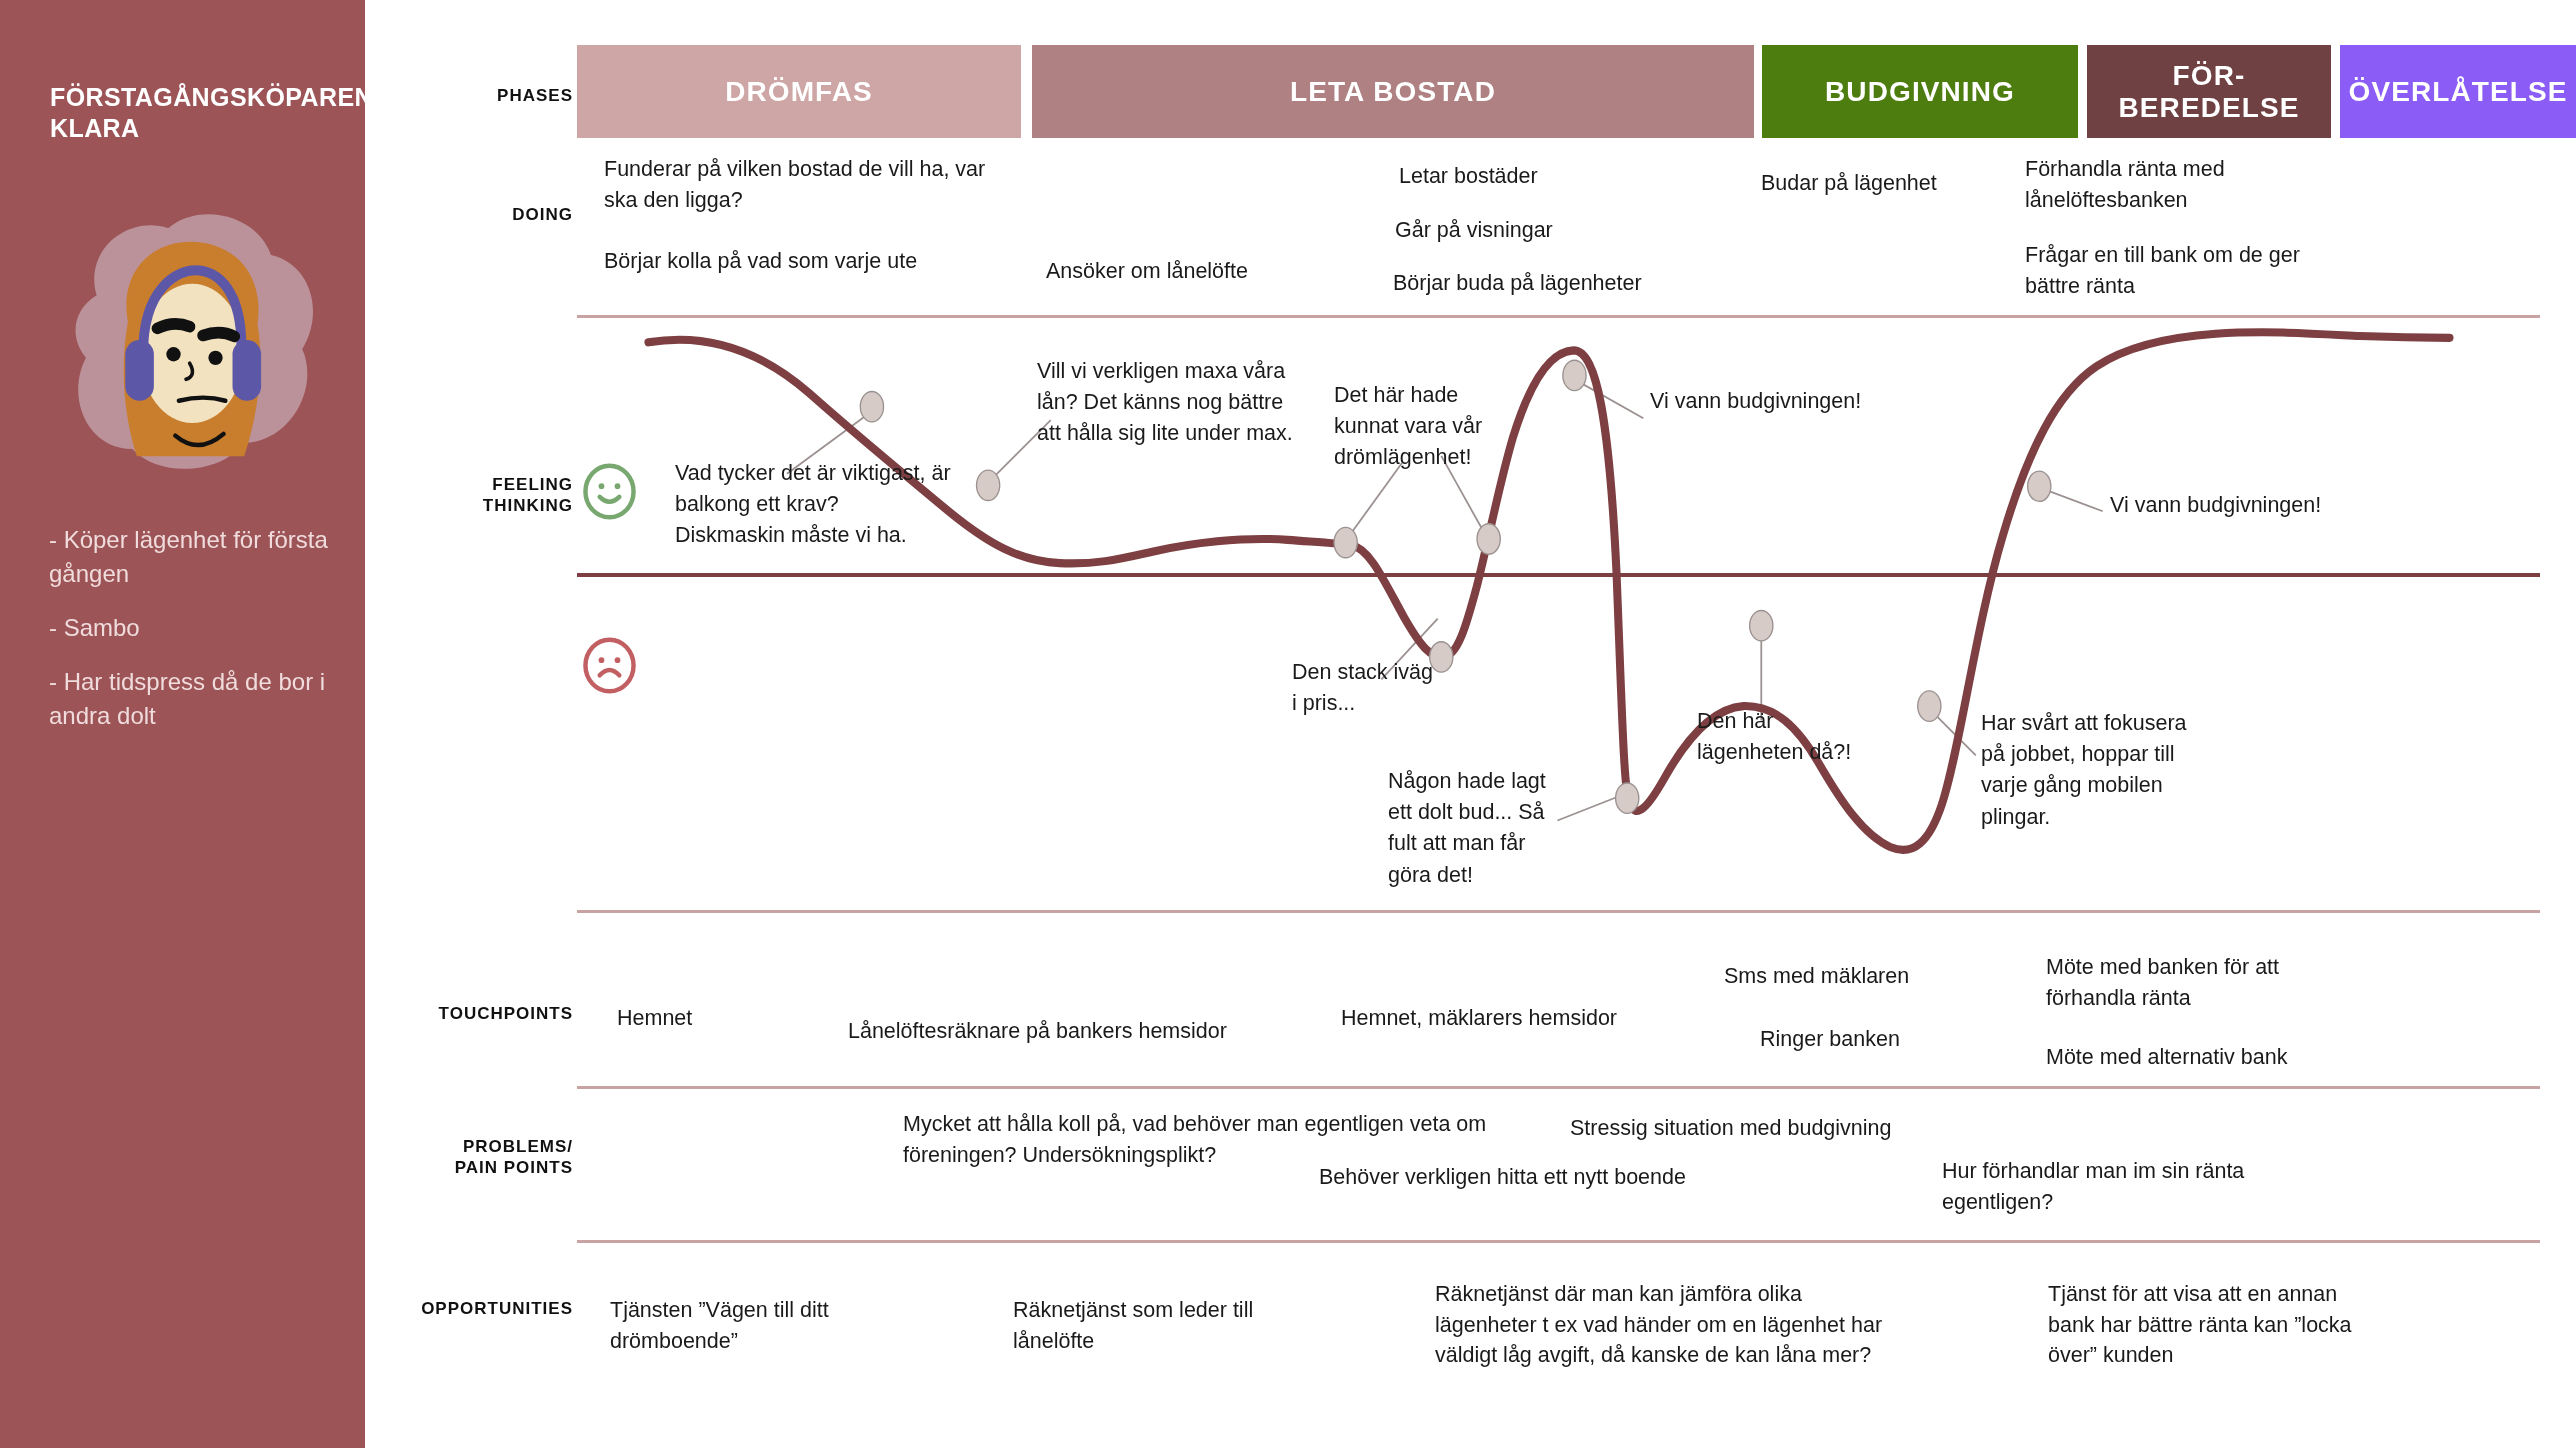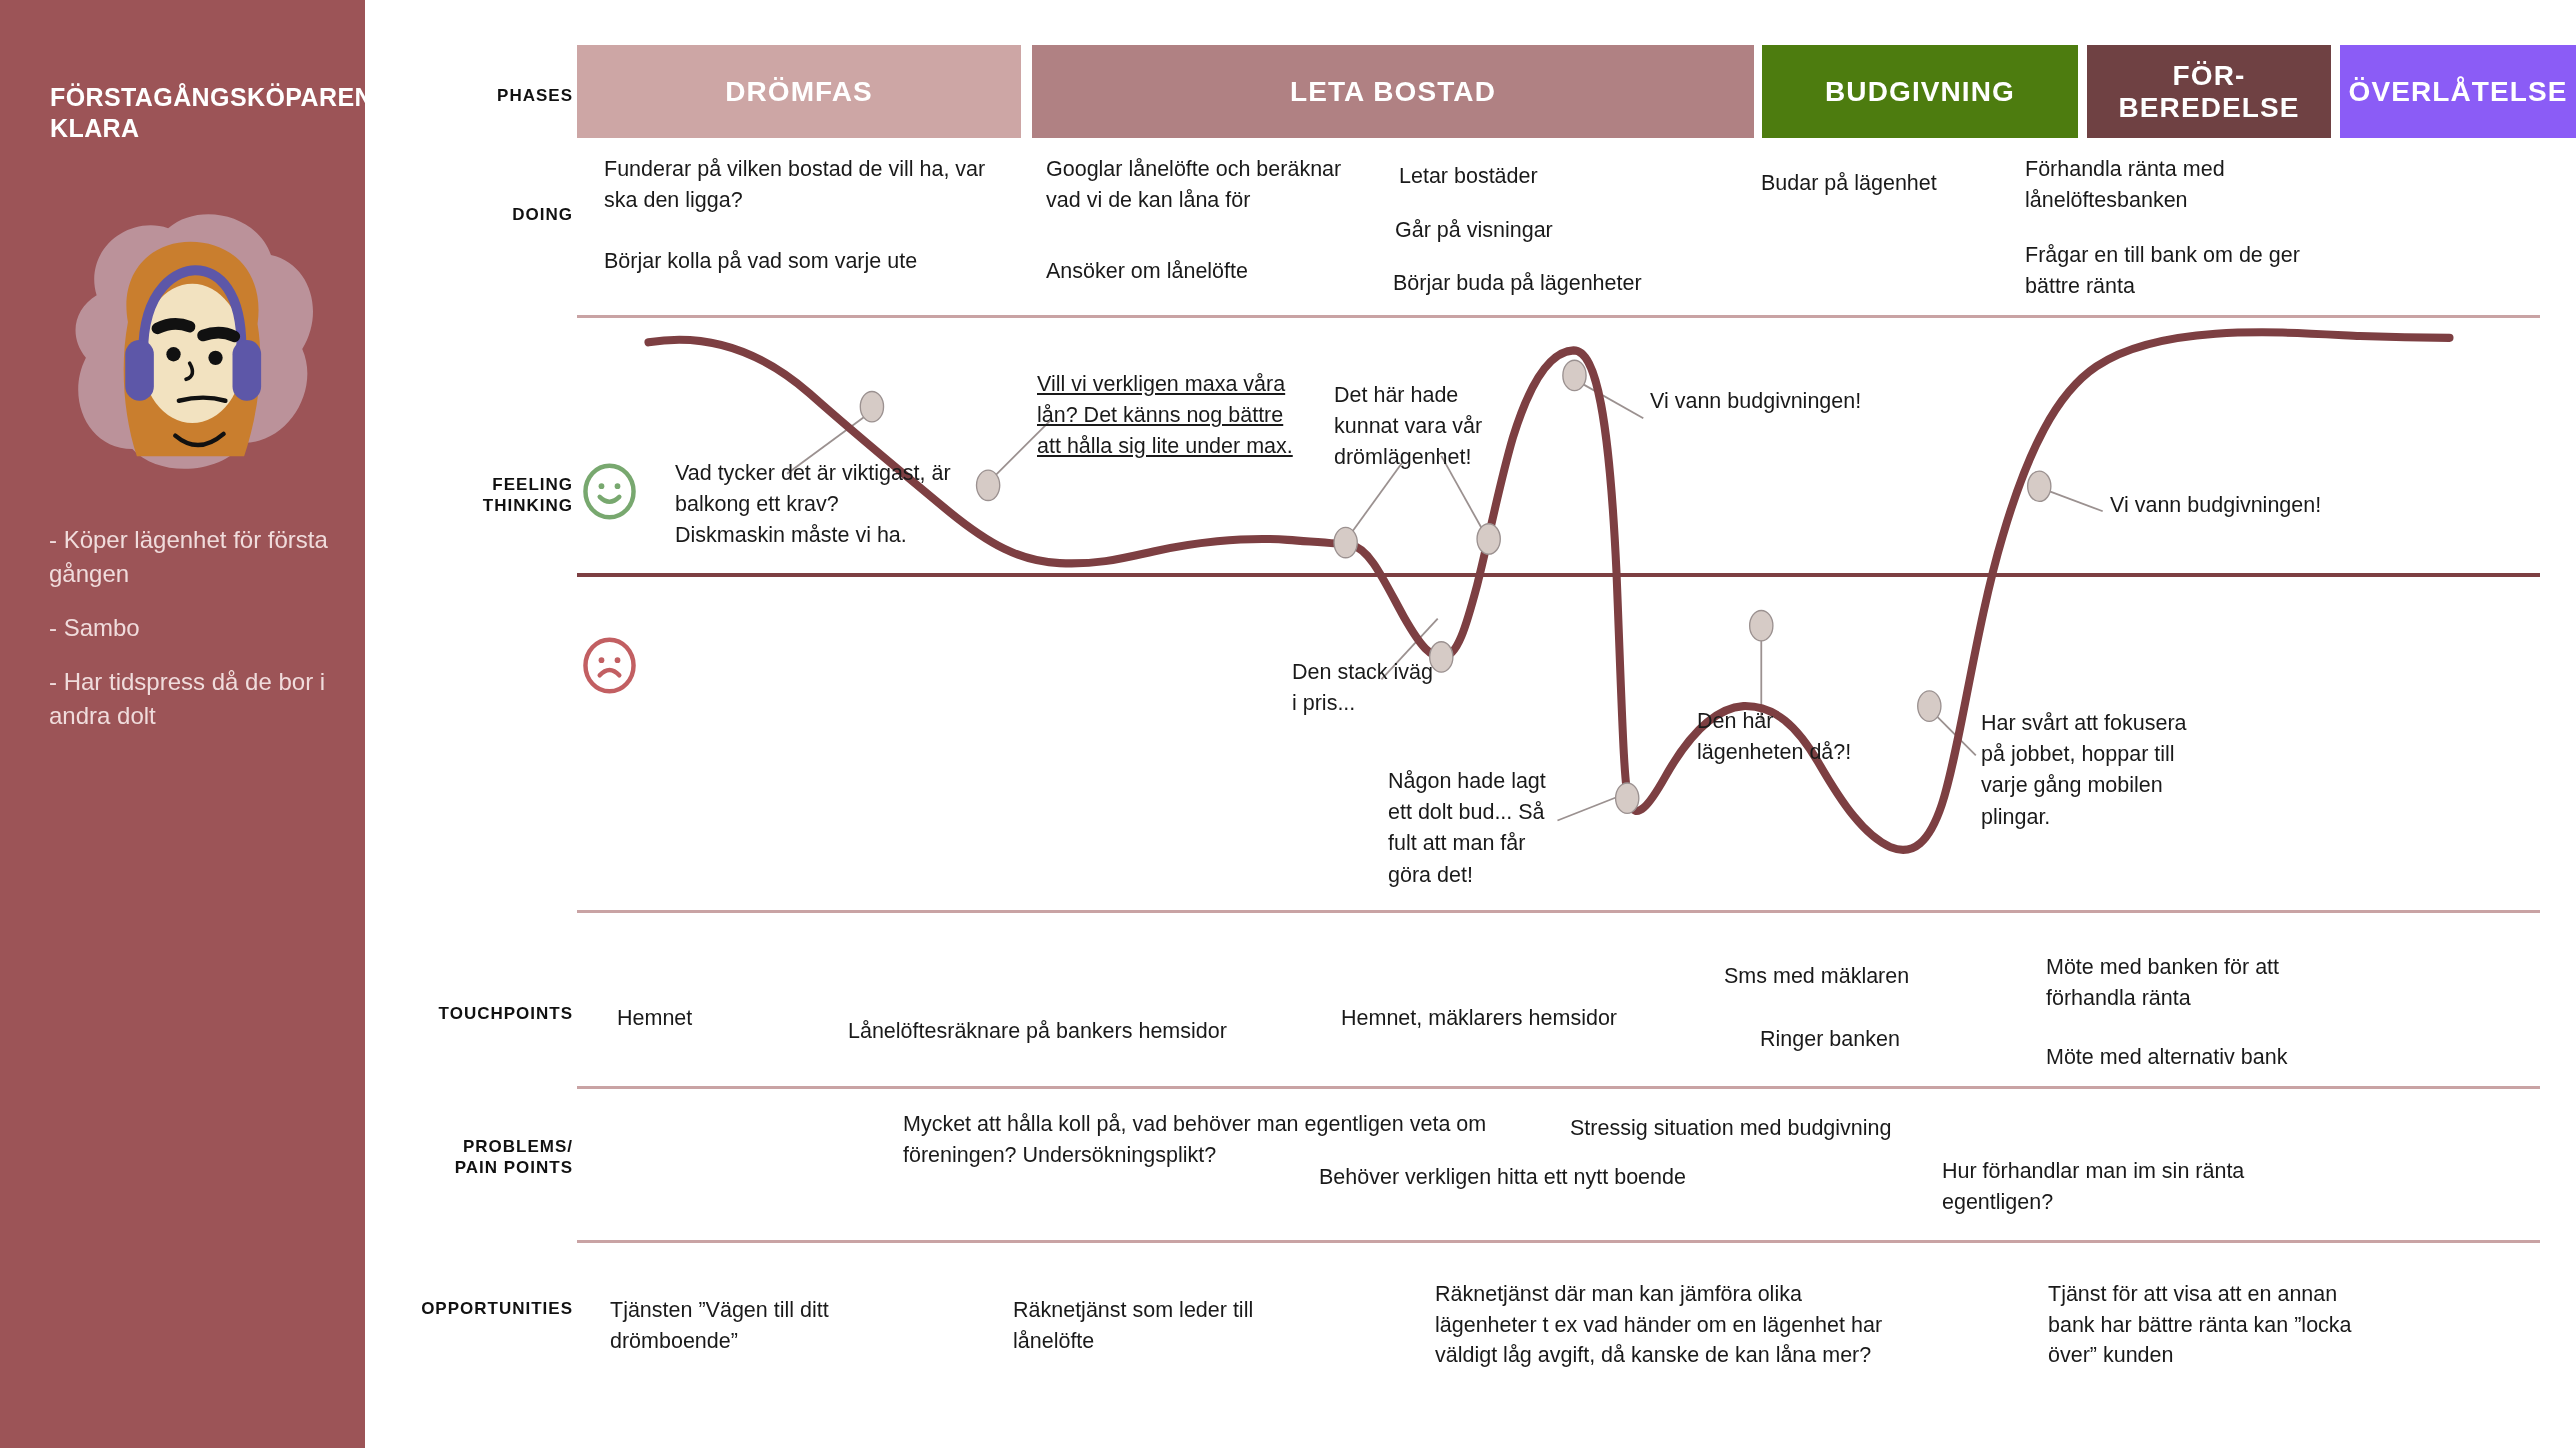--- a/index.html
+++ b/index.html
@@ -129,21 +129,20 @@
   <div class="phase-cell" style="left:2087px; width:244px; background:#6f4143; flex-direction:column;">
     <span>FÖR-</span>
     <span>BEREDELSE</span>
   </div>
   <div class="phase-cell" style="left:2340px; width:236px; background:#8b5cf6;">
     <span>ÖVERLÅTELSE</span>
   </div>
 
   <div class="cell" style="left:604px; top:154px; width:420px;">Funderar på vilken bostad de vill ha, var ska den ligga?</div>
   <div class="cell" style="left:604px; top:246px; width:420px;">Börjar kolla på vad som varje ute</div>
-  <div class="cell" style="left:1046px; top:154px; width:322px;">Googlar lånelöfte och beräknar vad vi de kan låna för</div>
   <div class="cell" style="left:1046px; top:256px; width:322px;">Ansöker om lånelöfte</div>
   <div class="cell" style="left:1399px; top:161px; width:304px;">Letar bostäder</div>
   <div class="cell" style="left:1395px; top:215px; width:304px;">Går på visningar</div>
   <div class="cell" style="left:1393px; top:268px; width:322px;">Börjar buda på lägenheter</div>
   <div class="cell" style="left:1761px; top:168px; width:295px;">Budar på lägenhet</div>
   <div class="cell" style="left:2025px; top:154px; width:295px;">Förhandla ränta med lånelöftesbanken</div>
   <div class="cell" style="left:2025px; top:240px; width:304px;">Frågar en till bank om de ger bättre ränta</div>
 
   <div class="rule" style="left:577px; top:315px; width:1963px;"></div>
   <div class="rule dark" style="left:577px; top:573px; width:1963px;"></div>
@@ -209,21 +208,21 @@
       <ellipse cx="1665" cy="603" rx="13" ry="17" fill="#d6cbc6" stroke="#9b9190" stroke-width="1.5"></ellipse>
       <ellipse cx="1761" cy="420" rx="13" ry="17" fill="#d6cbc6" stroke="#9b9190" stroke-width="1.5"></ellipse>
       <ellipse cx="1820" cy="893" rx="13" ry="17" fill="#d6cbc6" stroke="#9b9190" stroke-width="1.5"></ellipse>
       <ellipse cx="1970" cy="700" rx="13" ry="17" fill="#d6cbc6" stroke="#9b9190" stroke-width="1.5"></ellipse>
       <ellipse cx="2158" cy="790" rx="13" ry="17" fill="#d6cbc6" stroke="#9b9190" stroke-width="1.5"></ellipse>
       <ellipse cx="2281" cy="544" rx="13" ry="17" fill="#d6cbc6" stroke="#9b9190" stroke-width="1.5"></ellipse>
     </g>
   </svg>
 
   <div class="anno" style="left:675px; top:458px; width:277px;">Vad tycker det är viktigast, är balkong ett krav? Diskmaskin måste vi ha.</div>
-  <div class="anno" style="left:1037px; top:369px; width:268px;text-decoration:underline;">Vill vi verkligen maxa våra lån? Det känns nog bättre att hålla sig lite under max.</div>
+  <div class="anno" style="left:1037px; top:356px; width:268px;">Vill vi verkligen maxa våra lån? Det känns nog bättre att hålla sig lite under max.</div>
   <div class="anno" style="left:1334px; top:380px; width:174px;">Det här hade kunnat vara vår drömlägenhet!</div>
   <div class="anno" style="left:1650px; top:386px; width:295px;">Vi vann budgivningen!</div>
   <div class="anno" style="left:2110px; top:490px; width:295px;">Vi vann budgivningen!</div>
   <div class="anno" style="left:1292px; top:657px; width:143px;">Den stack iväg i pris...</div>
   <div class="anno" style="left:1388px; top:766px; width:179px;">Någon hade lagt ett dolt bud... Så fult att man får göra det!</div>
   <div class="anno" style="left:1697px; top:706px; width:170px;">Den här lägenheten då?!</div>
   <div class="anno" style="left:1981px; top:708px; width:228px;">Har svårt att fokusera på jobbet, hoppar till varje gång mobilen plingar.</div>
 
   <div class="rule" style="left:577px; top:910px; width:1963px;"></div>
   <div class="rule" style="left:577px; top:1086px; width:1963px;"></div>

